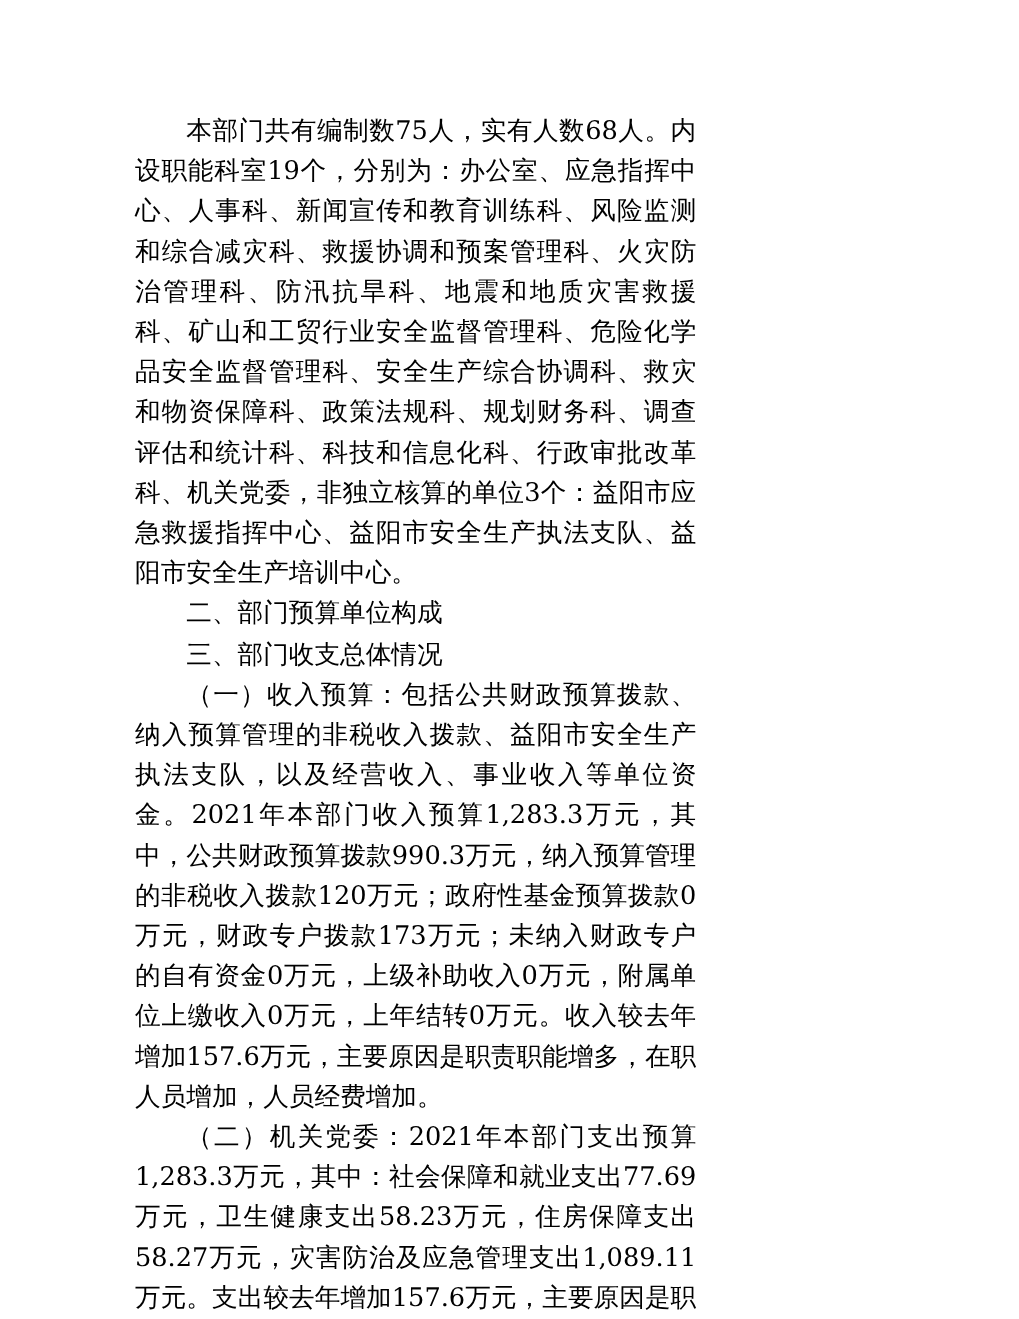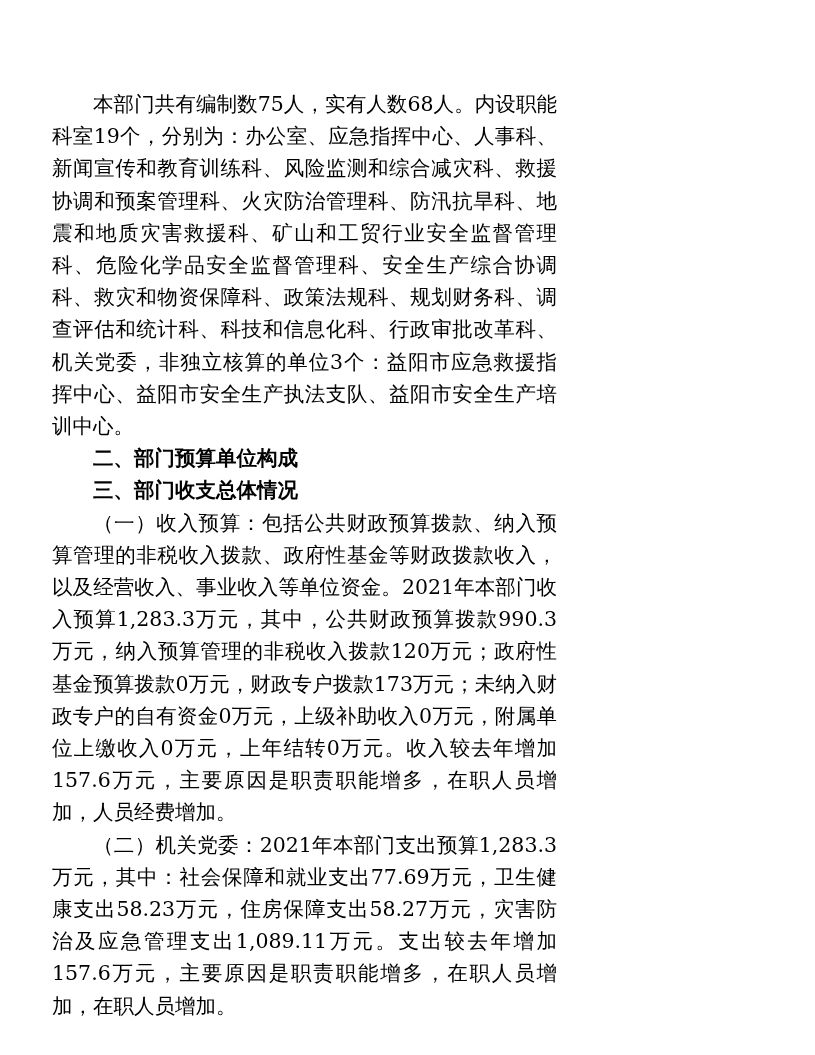--- a/index.html
+++ b/index.html
@@ -11,58 +11,58 @@
     width: 815px;
     height: 1055px;
     font-family: "DejaVu Serif", "Liberation Serif", serif;
     color: #000000;
   }
   .page {
     position: relative;
     width: 665px;
     height: 1055px;
     box-sizing: border-box;
-    padding: 88px 108px 40px 52px;
+    padding: 88px 108px 40px 108px;
     background: #fff;
   }
   .doc-body {
     font-size: 20.5px;
     line-height: 32.2px;
     text-align: justify;
     text-justify: inter-ideograph;
     letter-spacing: 0px;
   }
   p {
     margin: 0;
     padding: 0;
   }
   .para {
     text-indent: 2em;
   }
   .heading {
     text-indent: 2em;
-    font-weight: bold;
+    font-weight: normal;
   }
   .run-in-head {
     font-weight: normal;
   }
 </style>
 </head>
 <body>
 
 <div class="page">
   <div class="doc-body">
 
     <p class="para">本部门共有编制数75人，实有人数68人。内设职能科室19个，分别为：办公室、应急指挥中心、人事科、新闻宣传和教育训练科、风险监测和综合减灾科、救援协调和预案管理科、火灾防治管理科、防汛抗旱科、地震和地质灾害救援科、矿山和工贸行业安全监督管理科、危险化学品安全监督管理科、安全生产综合协调科、救灾和物资保障科、政策法规科、规划财务科、调查评估和统计科、科技和信息化科、行政审批改革科、机关党委，非独立核算的单位3个：益阳市应急救援指挥中心、益阳市安全生产执法支队、益阳市安全生产培训中心。</p>
 
     <p class="heading">二、部门预算单位构成</p>
 
 
     <p class="heading">三、部门收支总体情况</p>
 
-    <p class="para"><span class="run-in-head">（一）收入预算：</span><span>包括公共财政预算拨款、纳入预算管理的非税收入拨款、政府性基金等财政拨款收入，以及经营收入、事业收入等单位资金。2021年本部门收入预算1,283.3万元，其中，公共财政预算拨款990.3万元，纳入预算管理的非税收入拨款120万元；政府性基金预算拨款0万元，财政专户拨款173万元；未纳入财政专户的自有资金0万元，上级补助收入0万元，附属单位上缴收入0万元，上年结转0万元。收入较去年增加157.6万元，主要原因是职责职能增多，在职人员增加，人员经费增加。</span></p>
+    <p class="para"><span class="run-in-head">（一）收入预算：</span><span>包括公共财政预算拨款、纳入预算管理的非税收入拨款、益阳市安全生产执法支队，以及经营收入、事业收入等单位资金。2021年本部门收入预算1,283.3万元，其中，公共财政预算拨款990.3万元，纳入预算管理的非税收入拨款120万元；政府性基金预算拨款0万元，财政专户拨款173万元；未纳入财政专户的自有资金0万元，上级补助收入0万元，附属单位上缴收入0万元，上年结转0万元。收入较去年增加157.6万元，主要原因是职责职能增多，在职人员增加，人员经费增加。</span></p>
 
     <p class="para"><span class="run-in-head">（二）机关党委：</span><span>2021年本部门支出预算1,283.3万元，其中：社会保障和就业支出77.69万元，卫生健康支出58.23万元，住房保障支出58.27万元，灾害防治及应急管理支出1,089.11万元。支出较去年增加157.6万元，主要原因是职责职能增多，在职人员增加，在职人员增加。</span></p>
 
 
 
   </div>
 </div>
 
 </body></html>

